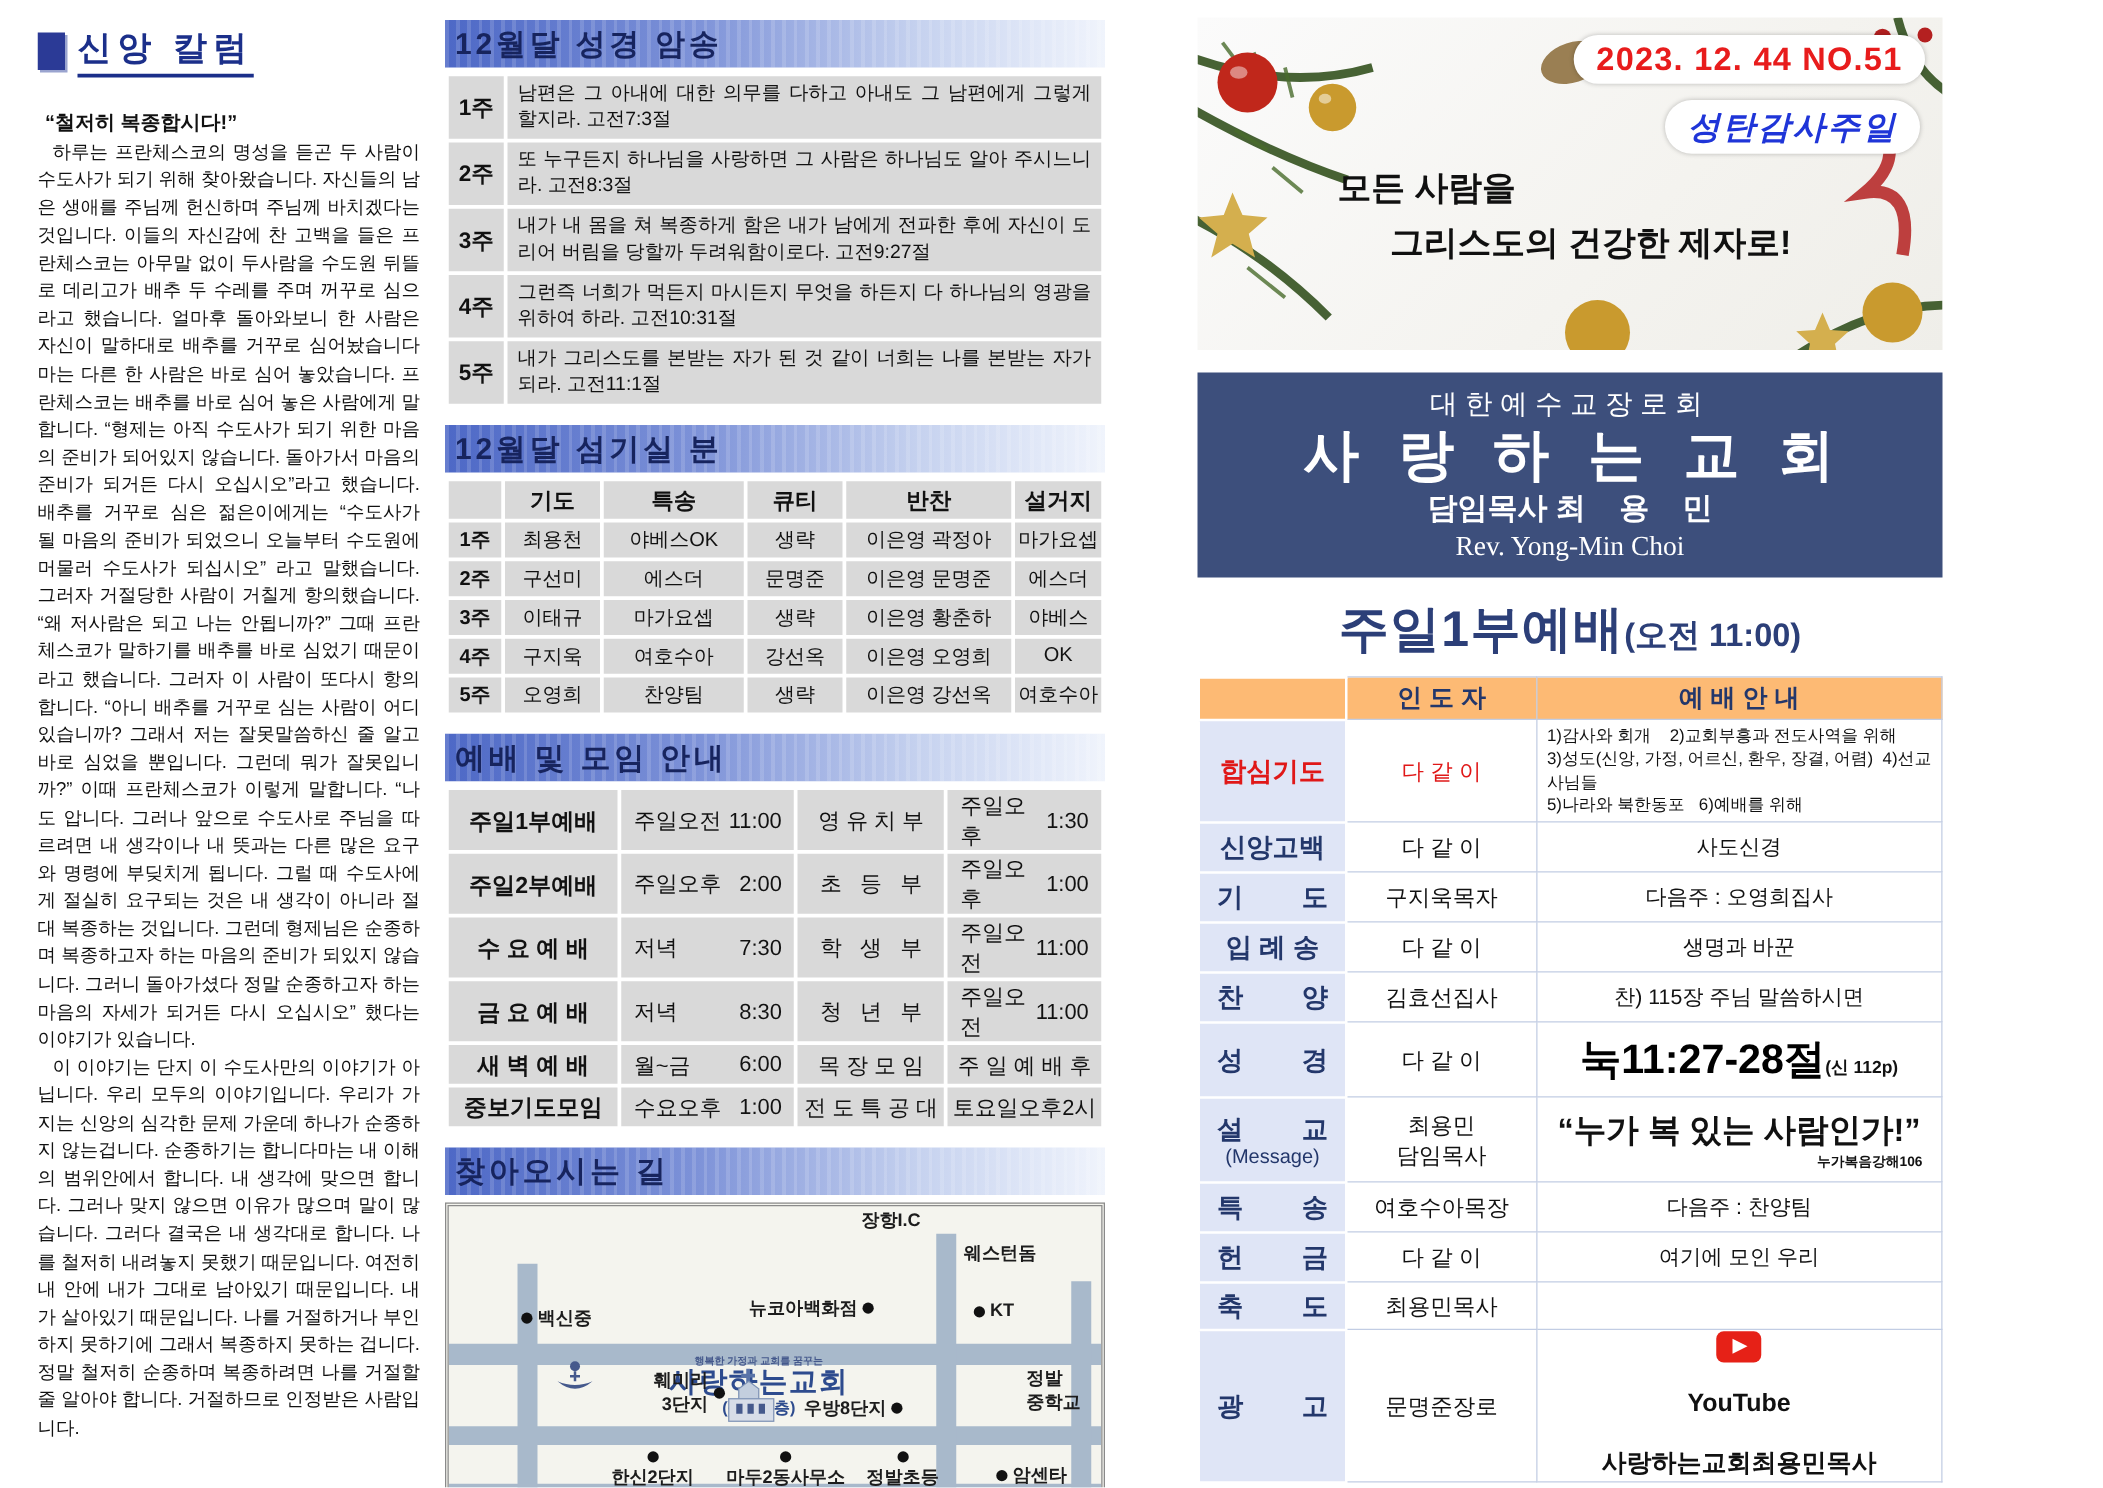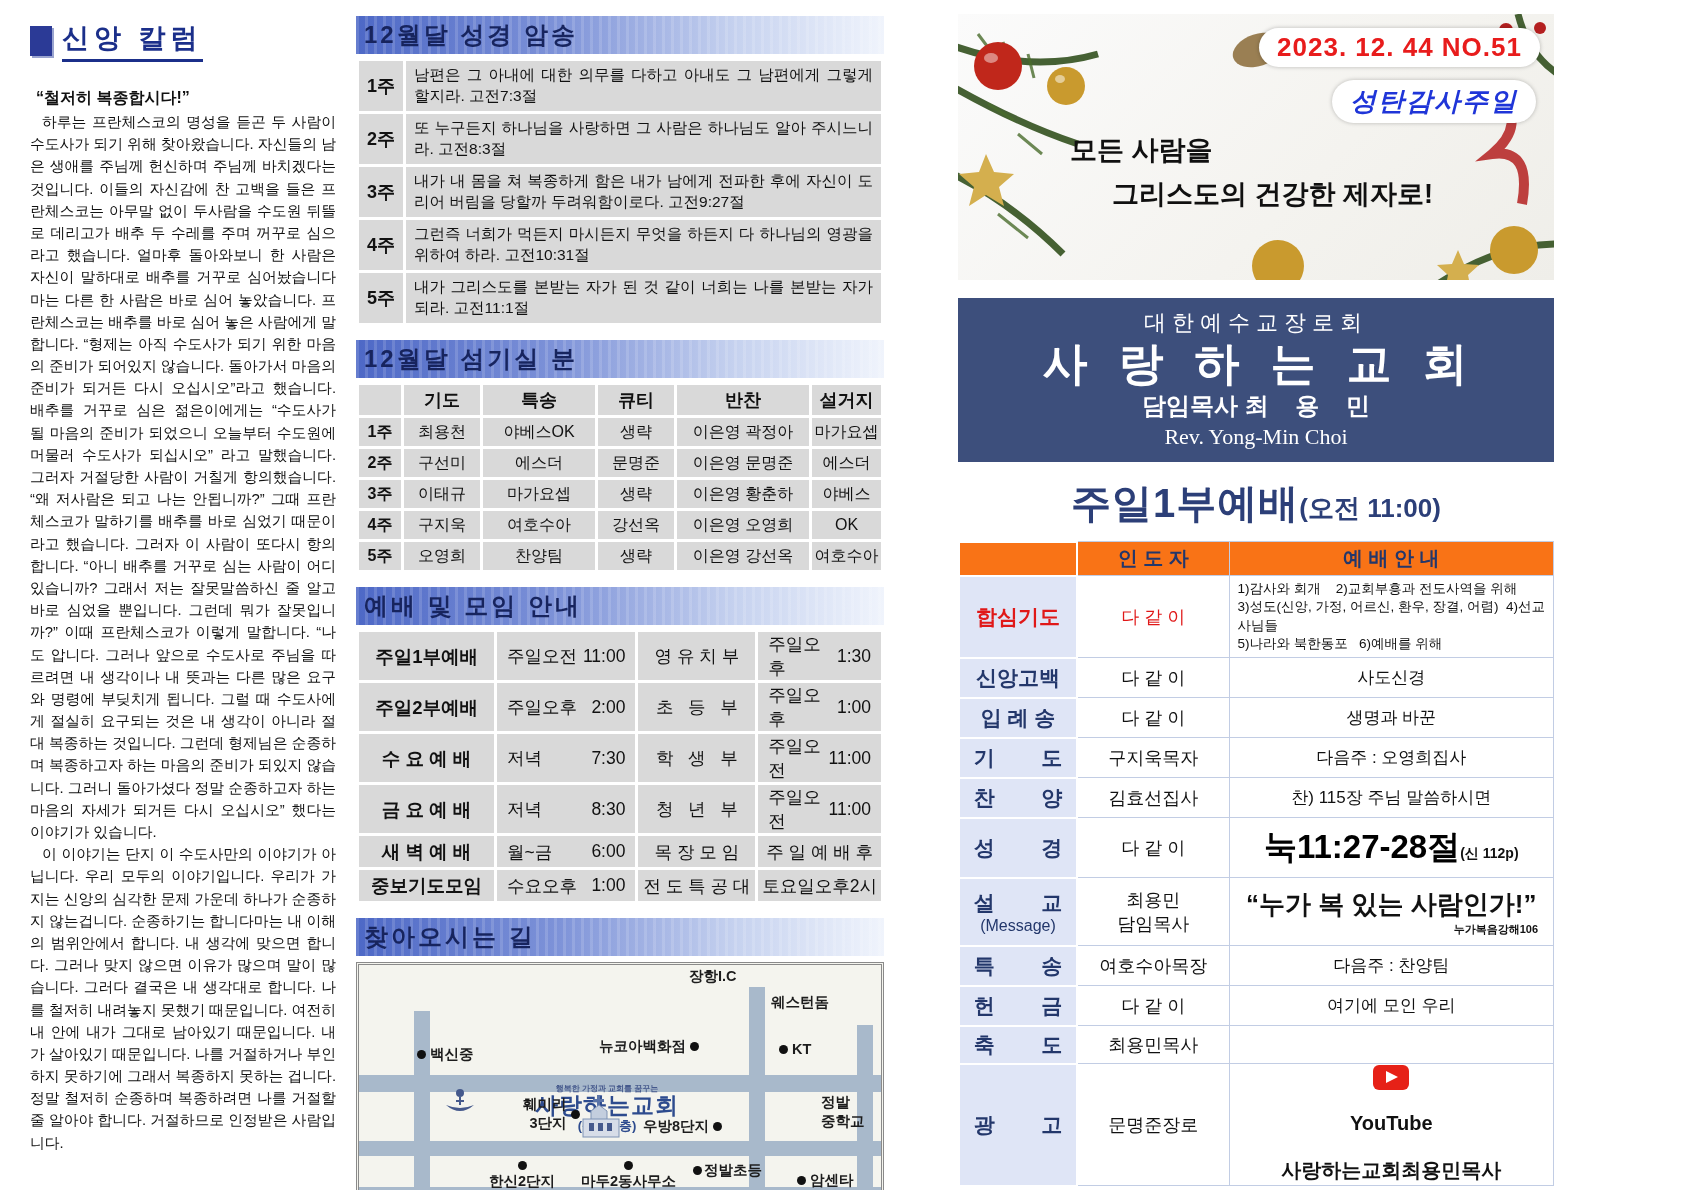--- a/index.html
+++ b/index.html
@@ -76,21 +76,21 @@
   .svc-title { text-align:center; margin:14px 0 10px 0; color:#2c3f78; }
   .svc-title .big { font-size:40px; font-weight:bold; letter-spacing:1px; }
   .svc-title .small { font-size:26px; font-weight:bold; }
   .svc-table { border-collapse:collapse; width:100%; table-layout:fixed; }
   .svc-table td { border:1px solid #c2cde4; }
   .svc-label { background:#dfe5f6; color:#23376b; font-weight:bold; font-size:21px;
                text-align:center; white-space:pre; border:2px solid #ffffff !important; }
   .svc-label .sub { font-weight:normal; font-size:16px; color:#23376b; display:block; }
   .svc-leader { text-align:center; font-size:18px; }
   .svc-guide { text-align:center; font-size:17px; }
-  .svc-head td { background:#f97316; color:#23376b; font-weight:bold; font-size:20px;
+  .svc-head td { background:#fdba74; color:#23376b; font-weight:bold; font-size:20px;
                  text-align:center; height:30px; white-space:pre; }
   .row-red .svc-label, .row-red .svc-leader { color:#e01818; }
   .guide-small { font-size:13.5px; text-align:left; padding:4px 8px; line-height:1.35; }
   .guide-big { font-size:33px; font-weight:bold; color:#000; }
   .guide-big-sub { font-size:14px; font-weight:bold; }
   .sermon-main { font-size:26px; font-weight:bold; }
   .sermon-sub { display:block; text-align:right; font-size:11px; font-weight:bold; padding-right:14px; }
   .yt-wrap { display:flex; align-items:center; justify-content:center; gap:22px;flex-direction:column; }
   .yt-badge { width:36px; height:25px; background:#e62117; border-radius:6px; position:relative; }
   .yt-badge::after { content:""; position:absolute; left:13px; top:6px; border-left:12px solid #fff;
@@ -355,21 +355,21 @@
           <span class="dot"></span>
         </div>
       <div class="map-label" style="left:130px;top:196px;flex-direction:column;gap:2px;">
           <span class="dot"></span>
           <span>한신2단지</span>
         </div>
       <div class="map-label" style="left:222px;top:196px;flex-direction:column;gap:2px;">
           <span class="dot"></span>
           <span>마두2동사무소</span>
         </div>
-      <div class="map-label" style="left:334px;top:196px;flex-direction:row;gap:2px;">
+      <div class="map-label" style="left:334px;top:196px;flex-direction:column;gap:2px;">
           <span class="dot"></span>
           <span>정발초등</span>
         </div>
       <div class="map-label" style="left:438px;top:206px;">
           <span class="dot"></span>
           <span>암센타</span>
         </div>
       <div class="map-label ws-preline" style="left:462px;top:128px;"><span class="ws-preline">정발
 중학교</span></div>
 
@@ -441,28 +441,28 @@
         <td class="svc-guide guide-small ws-prewrap">1)감사와 회개    2)교회부흥과 전도사역을 위해
 3)성도(신앙, 가정, 어르신, 환우, 장결, 어렴)  4)선교사님들
 5)나라와 북한동포   6)예배를 위해</td>
           </tr>
       <tr>
         <td class="svc-label" style="height:36px;">신앙고백</td>
         <td class="svc-leader">다 같 이</td>
         <td class="svc-guide">사도신경</td>
           </tr>
       <tr>
+        <td class="svc-label" style="height:36px;">기        도</td>
+        <td class="svc-leader">구지욱목자</td>
+        <td class="svc-guide">다음주 : 오영희집사</td>
+          </tr>
+      <tr>
         <td class="svc-label" style="height:36px;">입 례 송</td>
         <td class="svc-leader">다 같 이</td>
         <td class="svc-guide">생명과 바꾼</td>
-          </tr>
-      <tr>
-        <td class="svc-label" style="height:36px;">기        도</td>
-        <td class="svc-leader">구지욱목자</td>
-        <td class="svc-guide">다음주 : 오영희집사</td>
           </tr>
       <tr>
         <td class="svc-label" style="height:36px;">찬        양</td>
         <td class="svc-leader">김효선집사</td>
         <td class="svc-guide">찬) 115장   주님 말씀하시면</td>
           </tr>
       <tr>
         <td class="svc-label" style="height:56px;">성        경</td>
         <td class="svc-leader">다 같 이</td>
         <td class="svc-guide"><span class="guide-big">눅11:27-28절</span><span class="guide-big-sub">(신 112p)</span></td>

